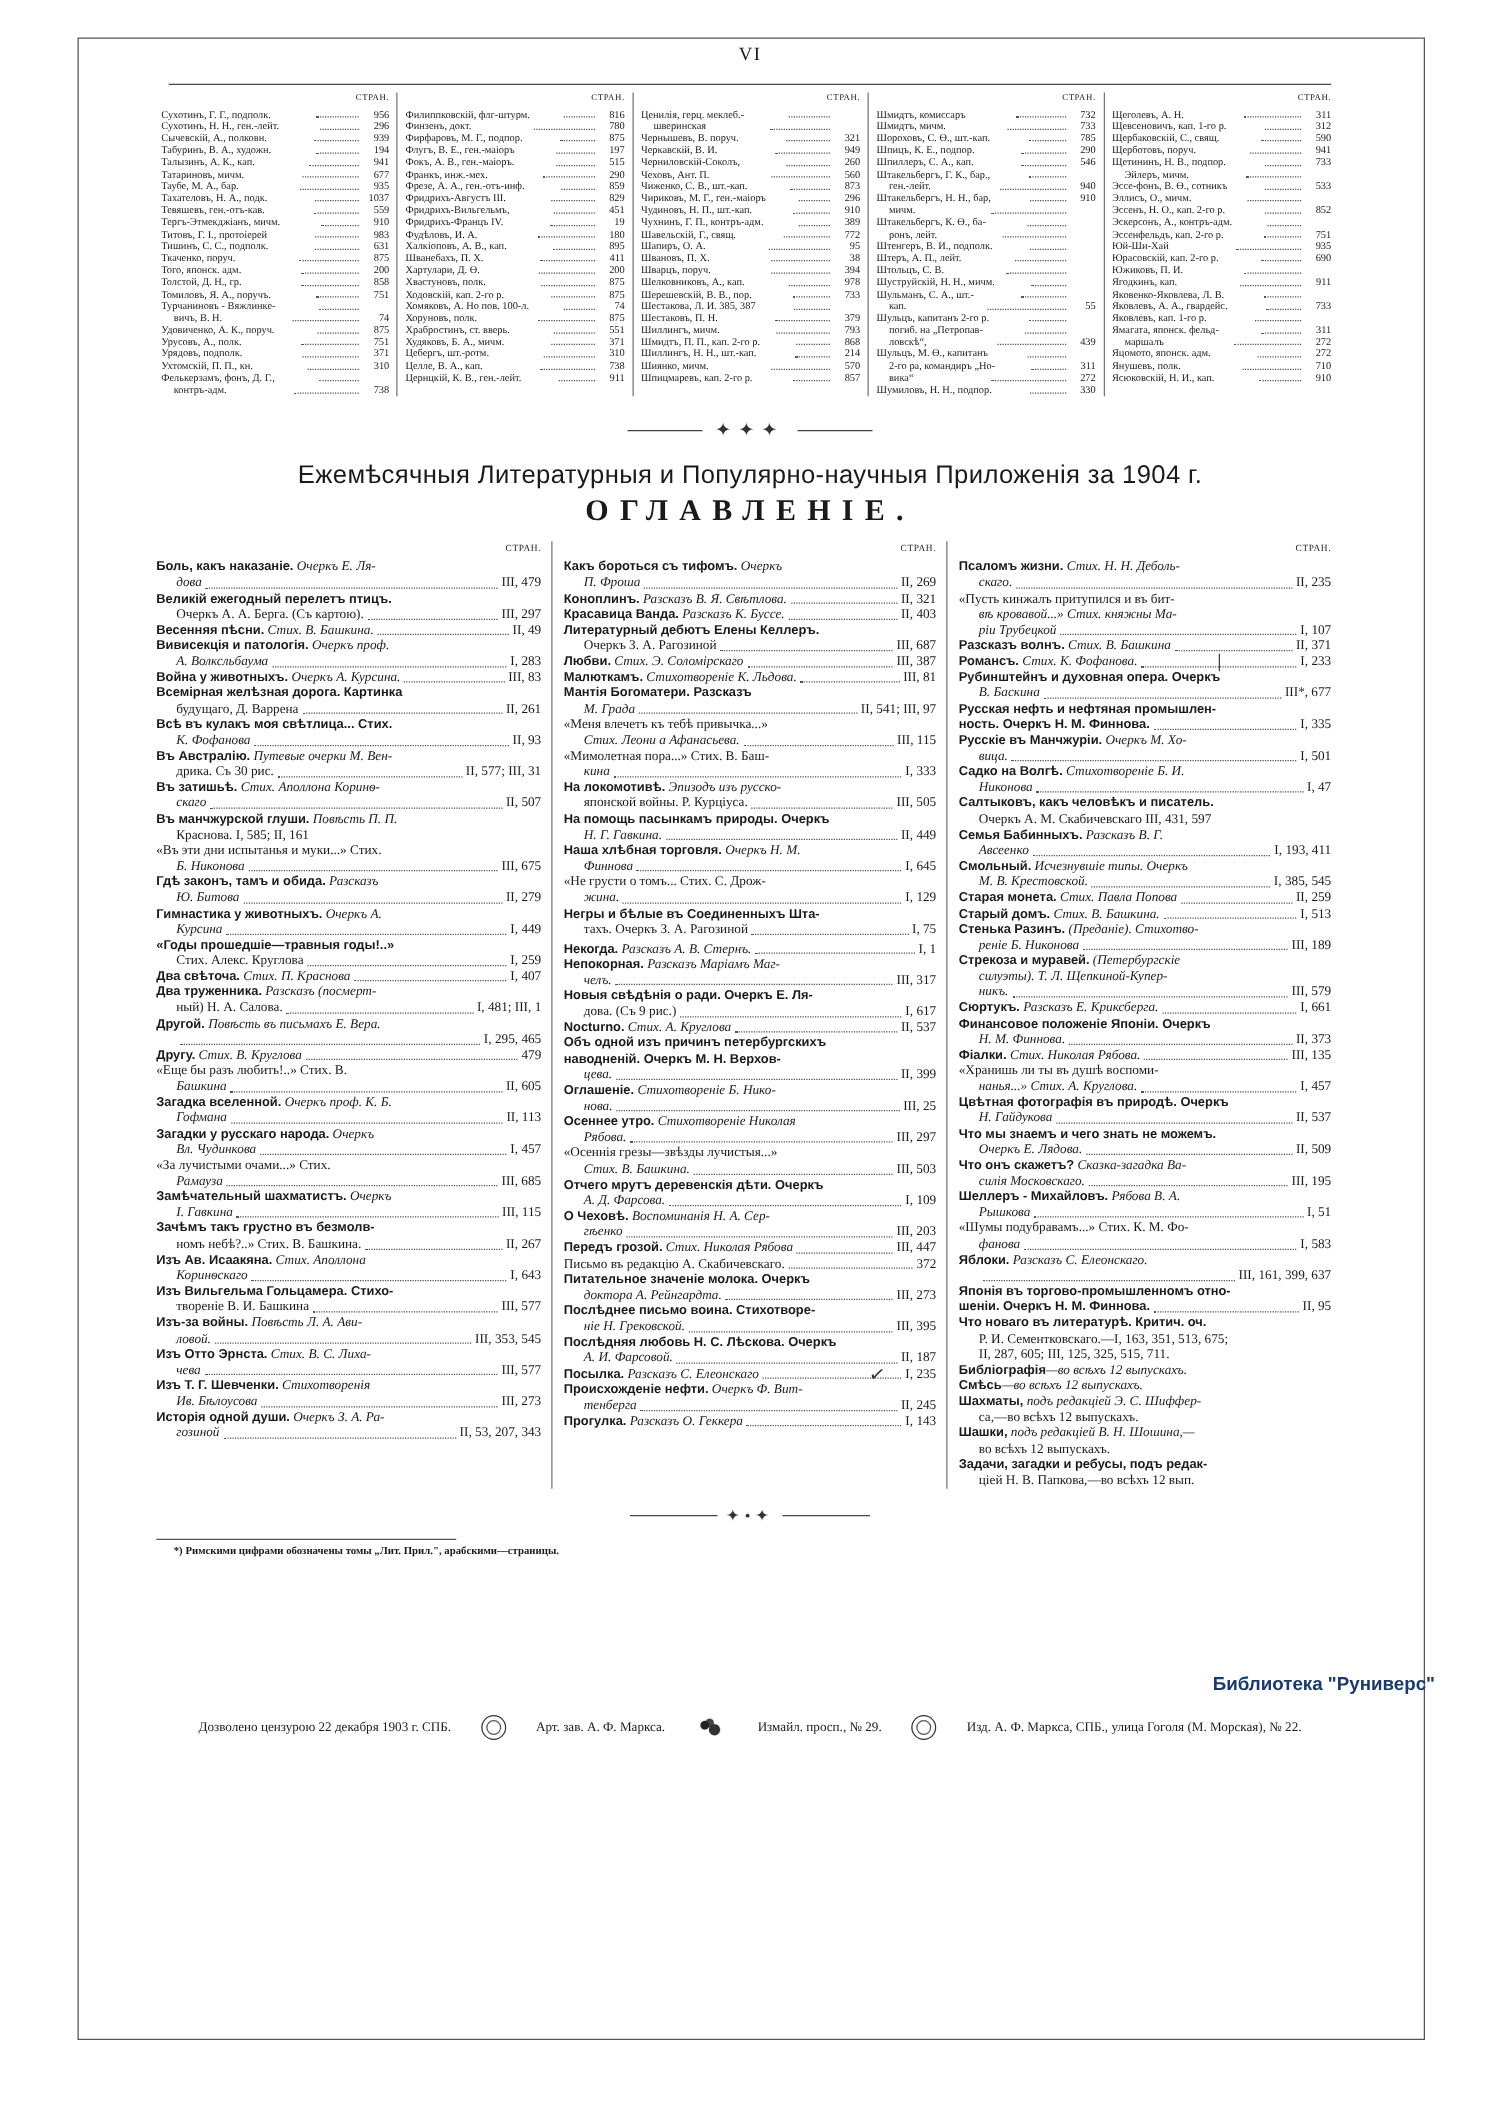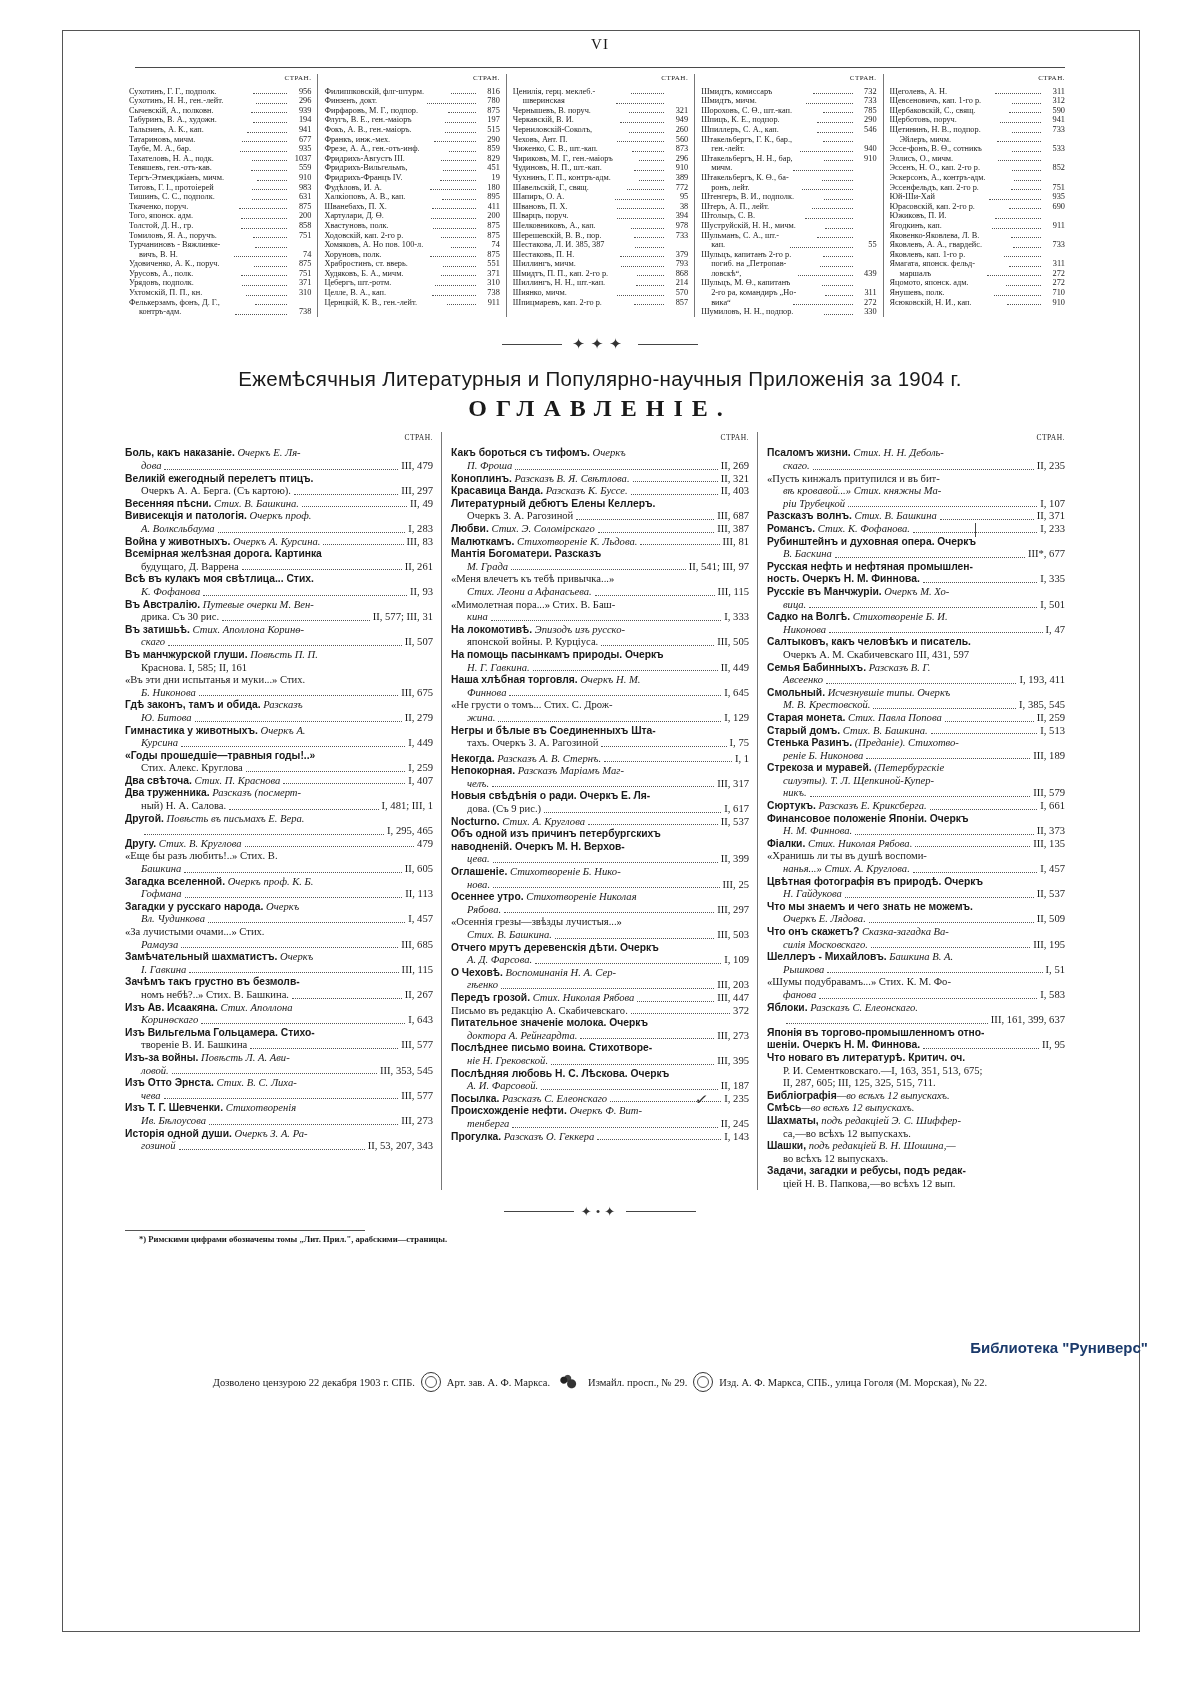--- a/index.html
+++ b/index.html
@@ -82,21 +82,21 @@
   
   .orn2{text-align:center;margin:14px 0 10px 0;font-size:13px;letter-spacing:4px;color:#333;}
   .orn2 .line{display:inline-block;width:70px;border-top:1px solid #444;vertical-align:4px;}
   .footnote{
     width:950px;margin:6px auto 0 auto;font-size:8.6px;font-weight:bold;
   }
   .footnote .fnrule{width:240px;border-top:1px solid #555;margin-bottom:3px;}
   .footnote .fntxt{padding-left:14px;}
   .colophon{
     position:absolute;left:0;right:0;bottom:18px;
-    display:flex;align-items:center;justify-content:center;gap:6px;
+    display:flex;align-items:center;justify-content:center;gap:24px;
     font-size:10.5px;
   }
   .seal{
     width:18px;height:18px;border-radius:50%;border:1px solid #333;
     display:inline-block;position:relative;flex:0 0 auto;
   }
   .seal:after{
     content:"";position:absolute;left:3px;top:3px;right:3px;bottom:3px;
     border-radius:50%;border:1px solid #555;
   }
@@ -1671,21 +1671,21 @@
               <span class="pg"></span>
             </div>
             <div class="l2">
               <span class="txt it">силія Московскаго.</span>
               <span class="dots"></span>
               <span class="pg">III, 195</span>
             </div>
           </div>
           <div class="te">
             <div class="l1 nodots">
-              <span class="txt"><span class="bold">Шеллеръ - Михайловъ.</span><span class="it"> Башкина В. А.</span></span>
+              <span class="txt"><span class="bold">Шеллеръ - Михайловъ.</span><span class="it"> Рябова В. А.</span></span>
               <span class="dots"></span>
               <span class="pg"></span>
             </div>
             <div class="l2">
               <span class="txt it">Рышкова</span>
               <span class="dots"></span>
               <span class="pg">I, 51</span>
             </div>
           </div>
           <div class="te">

